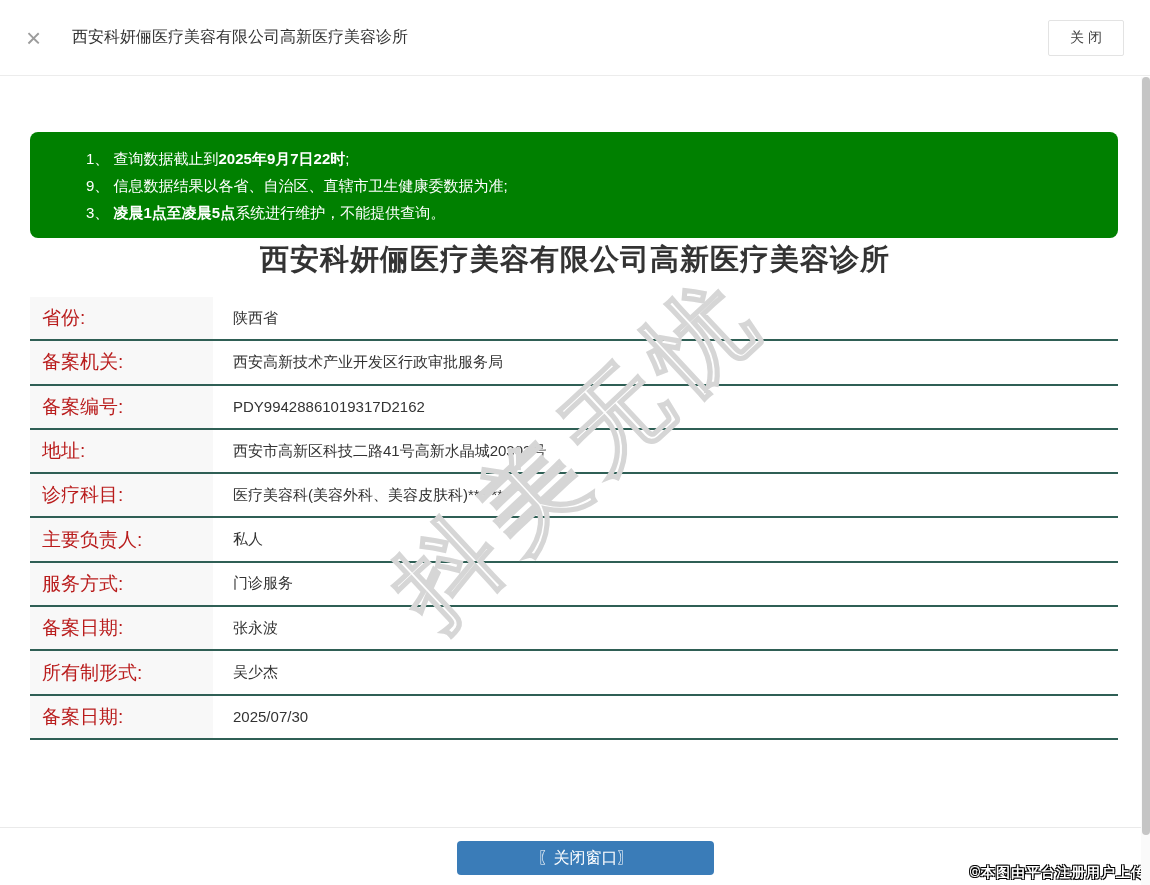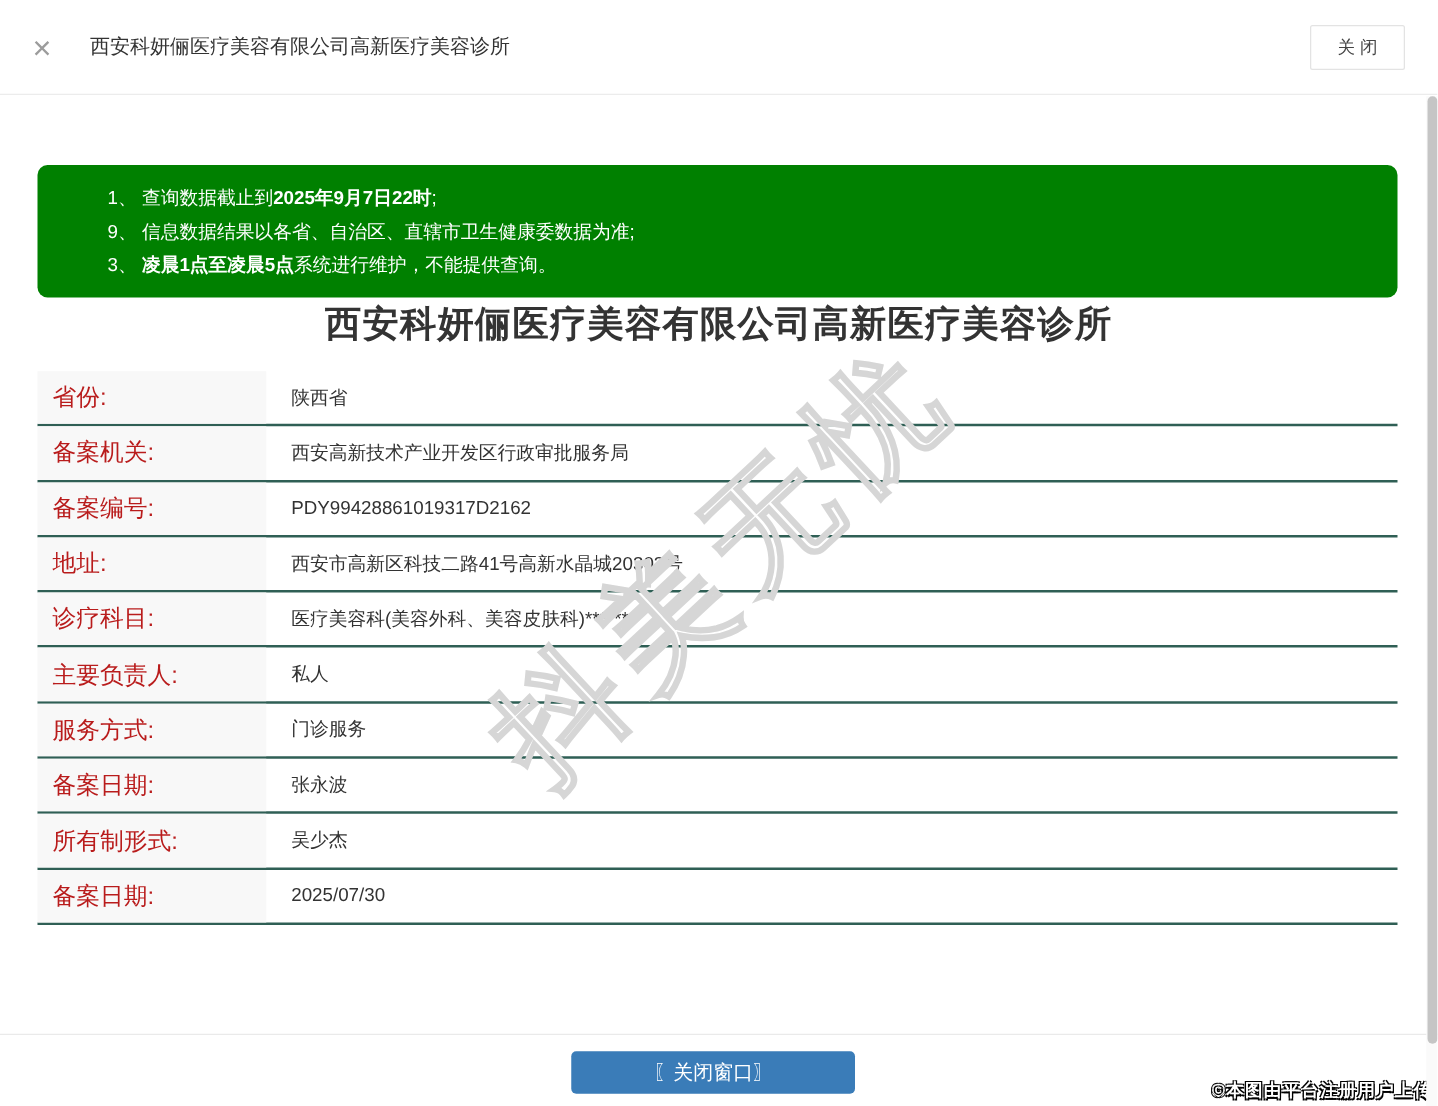--- a/index.html
+++ b/index.html
@@ -71,21 +71,21 @@
     transform: rotate(-43deg);
     pointer-events: none; z-index: 6; white-space: nowrap;
   }
 
   
   .footer-divider {
     position: absolute; left: 0; top: 827px; width: 1150px; height: 0;
     border-top: 1px solid #eaeaea;
   }
   .close-window-btn {
-    position: absolute; top: 841px; left: 457px; width: 227px; height: 34px;
+    position: absolute; top: 841px; left: 457px; width: 257px; height: 34px;
     background: #3a7cb8; border: none; border-radius: 4px;
     color: #fff; font-size: 16px; cursor: pointer; font-family: inherit;
     z-index: 7;
   }
   .copyright {
     position: absolute; right: 4px; bottom: 3px;
     font-size: 14px; font-weight: bold; color: #fff; z-index: 8;
     text-shadow: -1px -1px 0 #000, 1px -1px 0 #000, -1px 1px 0 #000, 1px 1px 0 #000;
     letter-spacing: 1px;
     margin-left: 28px;

